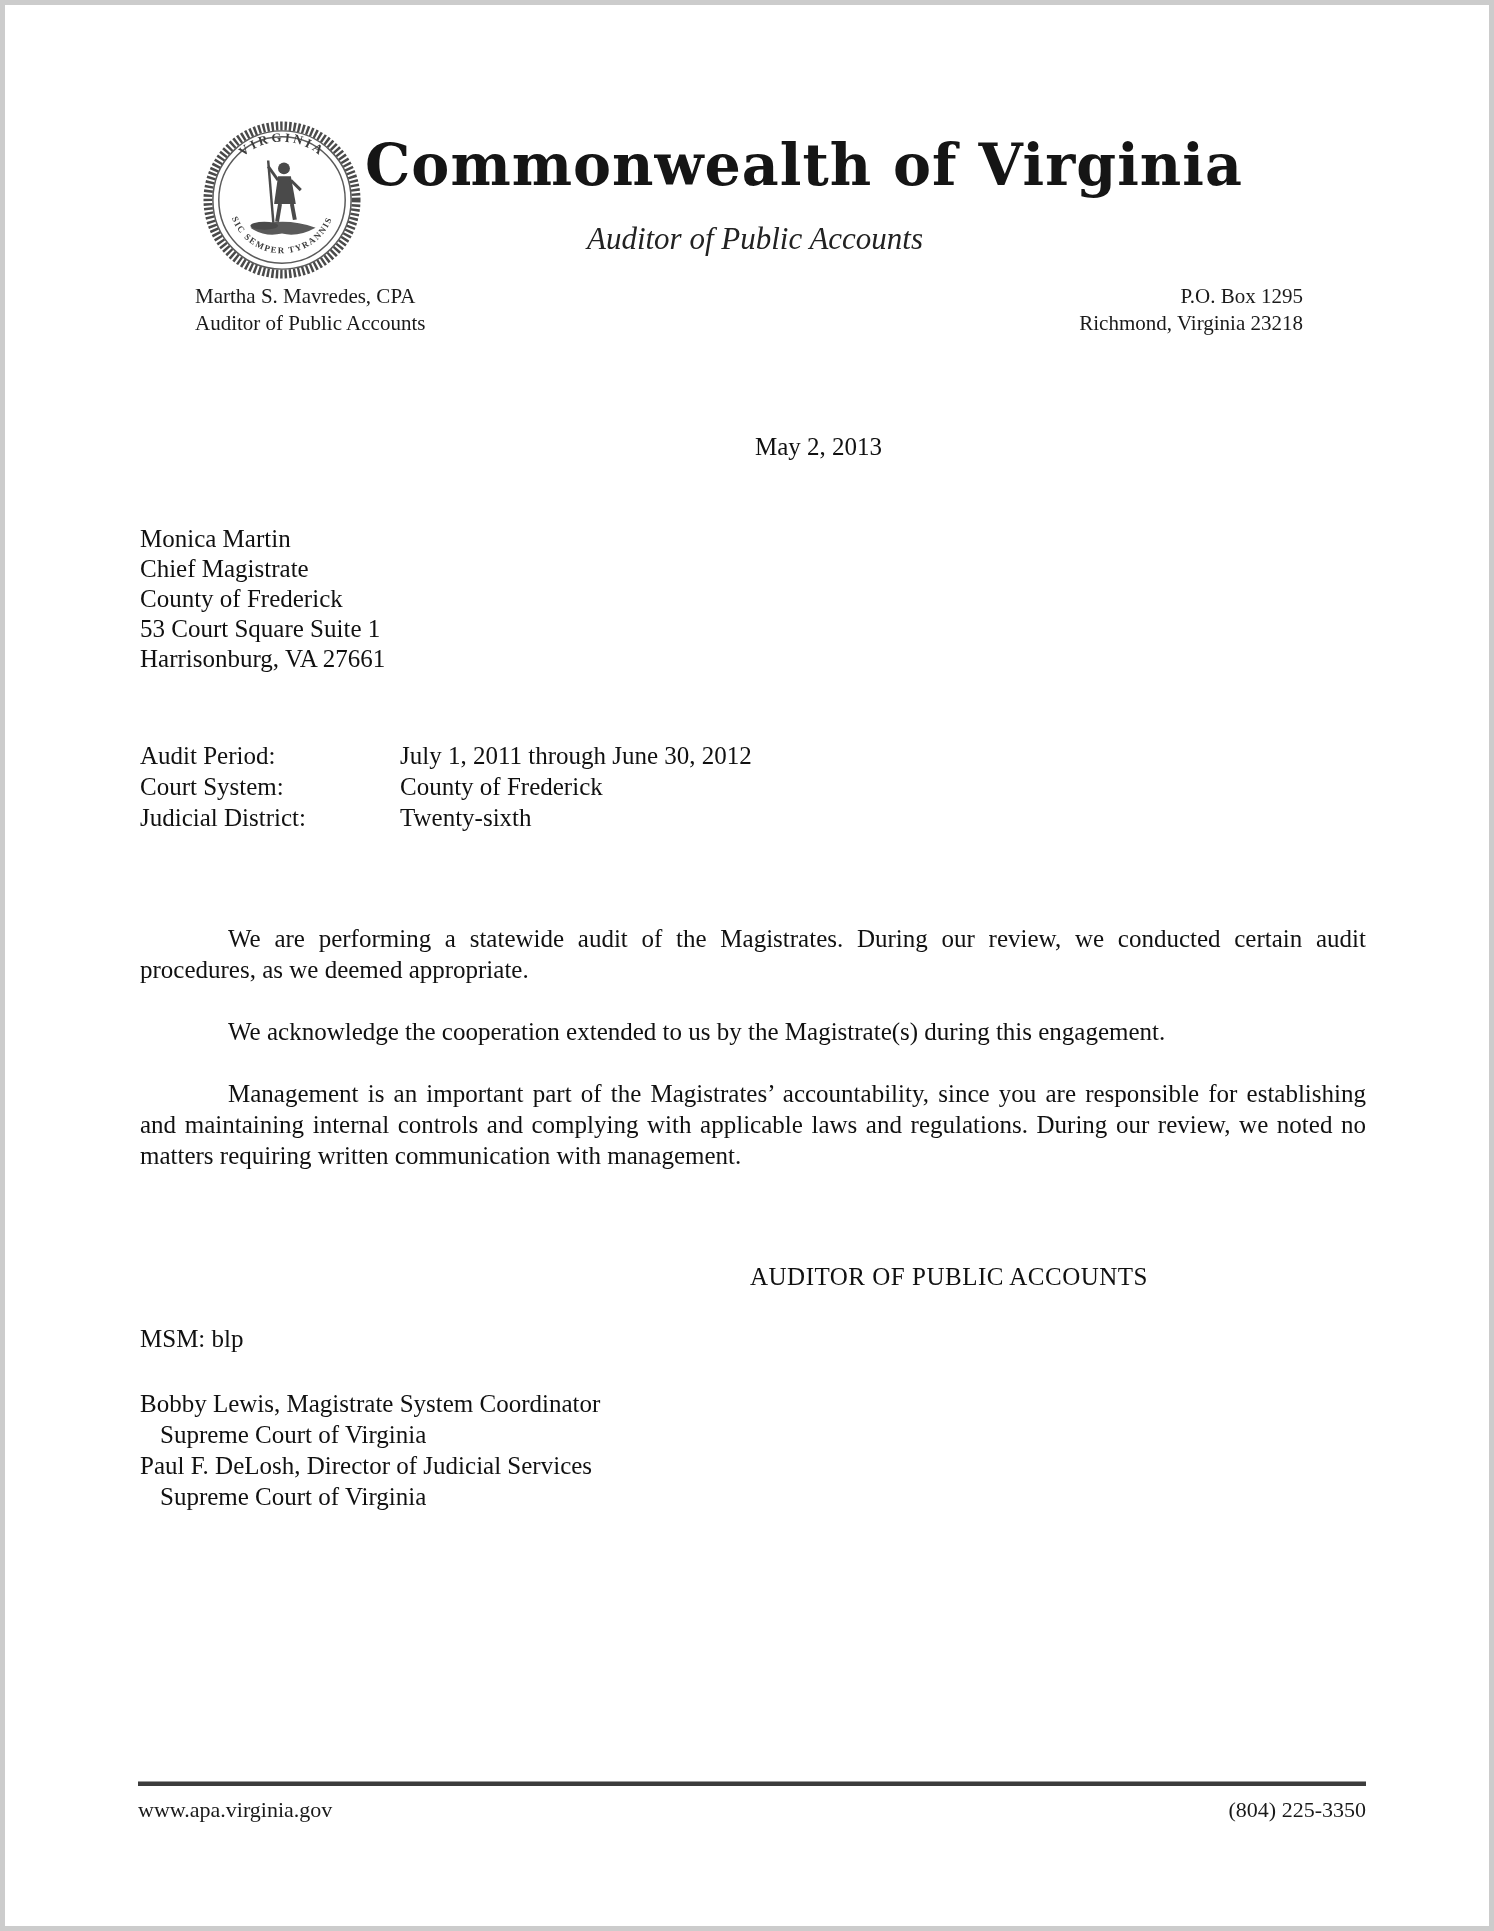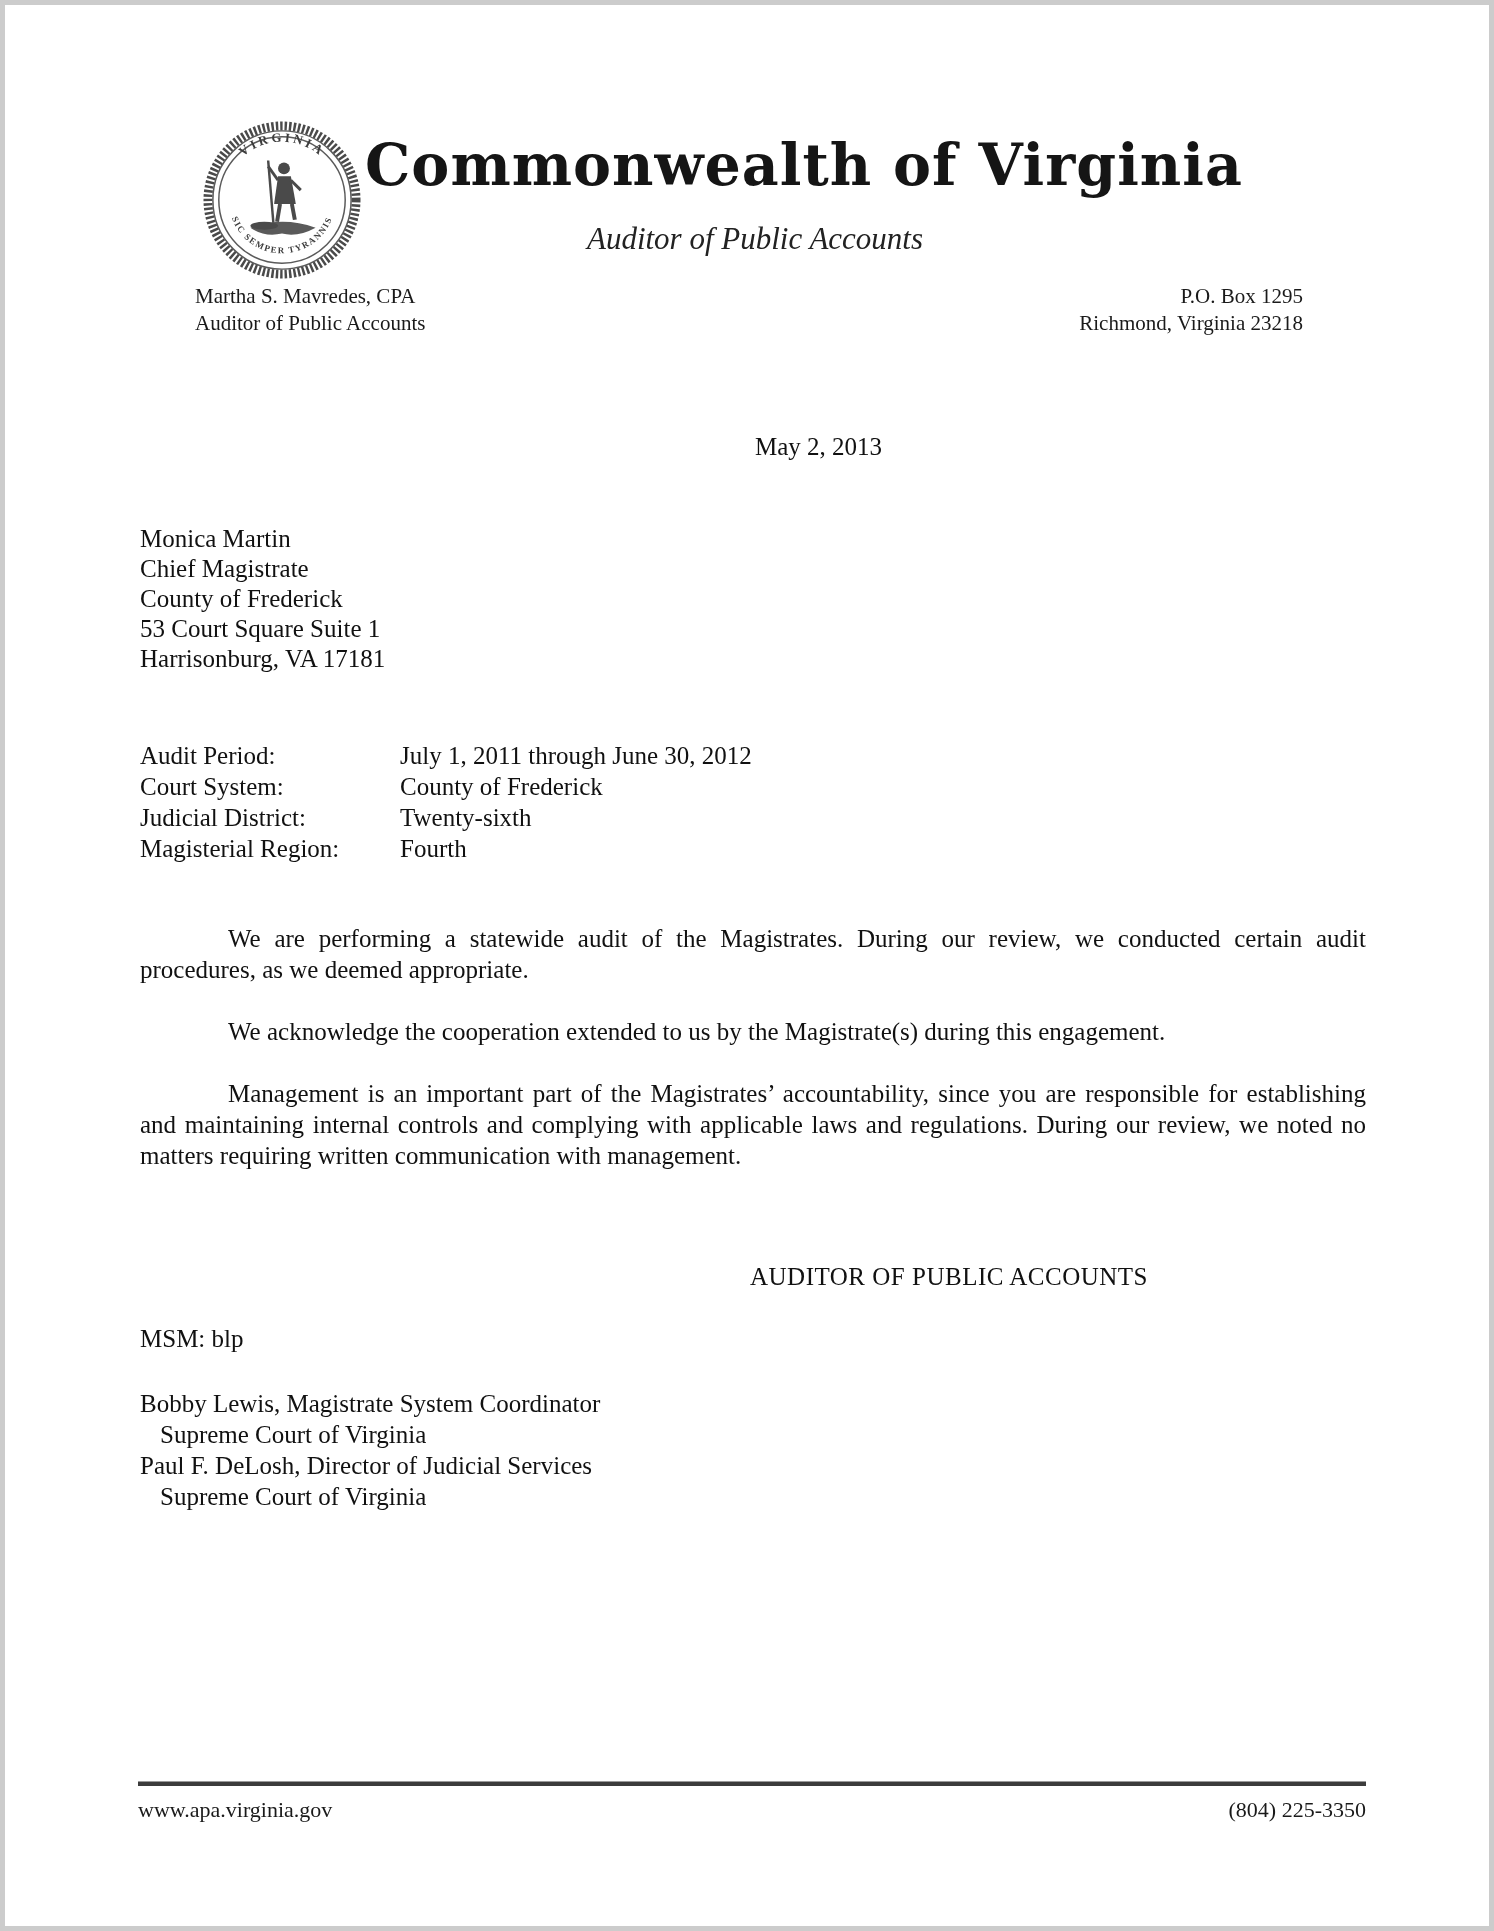--- a/index.html
+++ b/index.html
@@ -206,39 +206,35 @@
     <div>Richmond, Virginia 23218</div>
   </div>
 
   <div class="date-line">May 2, 2013</div>
 
   <div class="recipient">
     <div>Monica Martin</div>
     <div>Chief Magistrate</div>
     <div>County of Frederick</div>
     <div>53 Court Square Suite 1</div>
-    <div>Harrisonburg, VA  17181</div>
+    <div>Harrisonburg, VA  27661</div>
   </div>
 
   <div class="audit-info">
     <div class="audit-row">
       <div class="audit-label">Audit Period:</div>
       <div class="audit-value">July 1, 2011 through June 30, 2012</div>
     </div>
     <div class="audit-row">
       <div class="audit-label">Court System:</div>
       <div class="audit-value">County of Frederick</div>
     </div>
     <div class="audit-row">
       <div class="audit-label">Judicial District:</div>
       <div class="audit-value">Twenty-sixth</div>
-    </div>
-    <div class="audit-row">
-      <div class="audit-label">Magisterial Region:</div>
-      <div class="audit-value">Fourth</div>
     </div>
   </div>
 
   <div class="paragraphs">
     <p>We are performing a statewide audit of the Magistrates.  During our review, we conducted certain audit procedures, as we deemed appropriate.</p>
     <p>We acknowledge the cooperation extended to us by the Magistrate(s) during this engagement.</p>
     <p>Management is an important part of the Magistrates’ accountability, since you are responsible for establishing and maintaining internal controls and complying with applicable laws and regulations.  During our review, we noted no matters requiring written communication with management.</p>
   </div>
 
   <div class="signature-org">AUDITOR OF PUBLIC ACCOUNTS</div>

